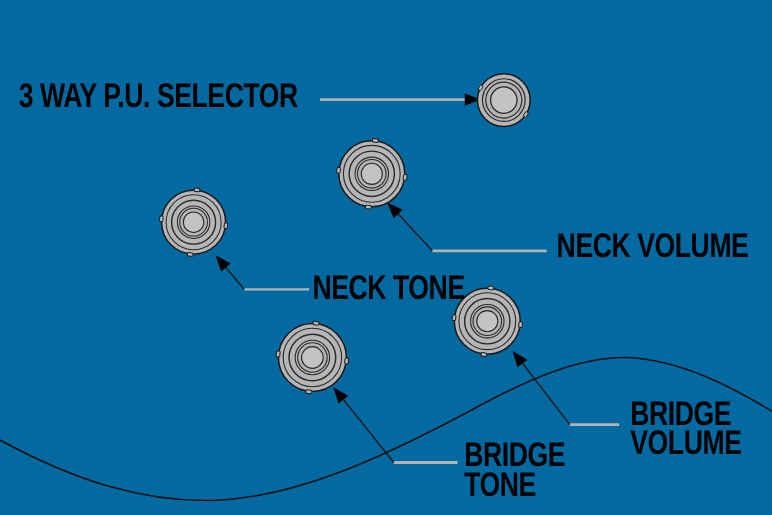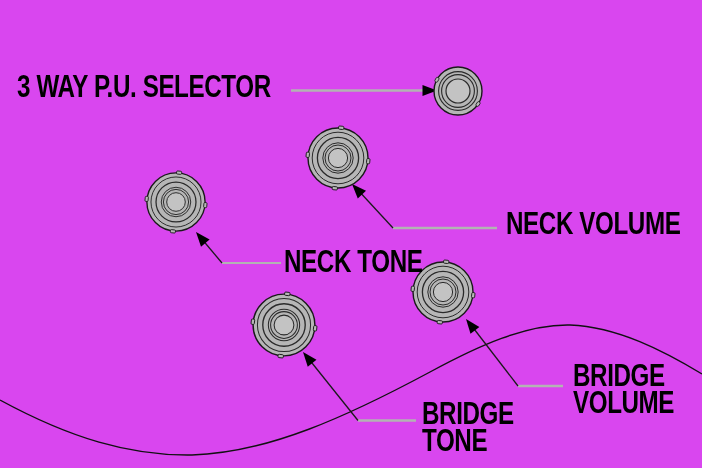--- a/index.html
+++ b/index.html
@@ -1,19 +1,19 @@
 <!DOCTYPE html>
 <html><head>
 <meta charset="utf-8">
 <style>
   html,body{margin:0;padding:0;background:#fff;}
   #stage{
     position:relative;
     width:702px;height:468px;
-    background:#d946ef;
+    background:#0369a1;
     overflow:hidden;
     font-family:"Liberation Sans","DejaVu Sans",sans-serif;
   }
   #diagram-svg{position:absolute;left:0;top:0;}
   .callout-label{
     position:absolute;
     font-weight:bold;
     font-size:31px;
     line-height:31px;
     color:#000;

